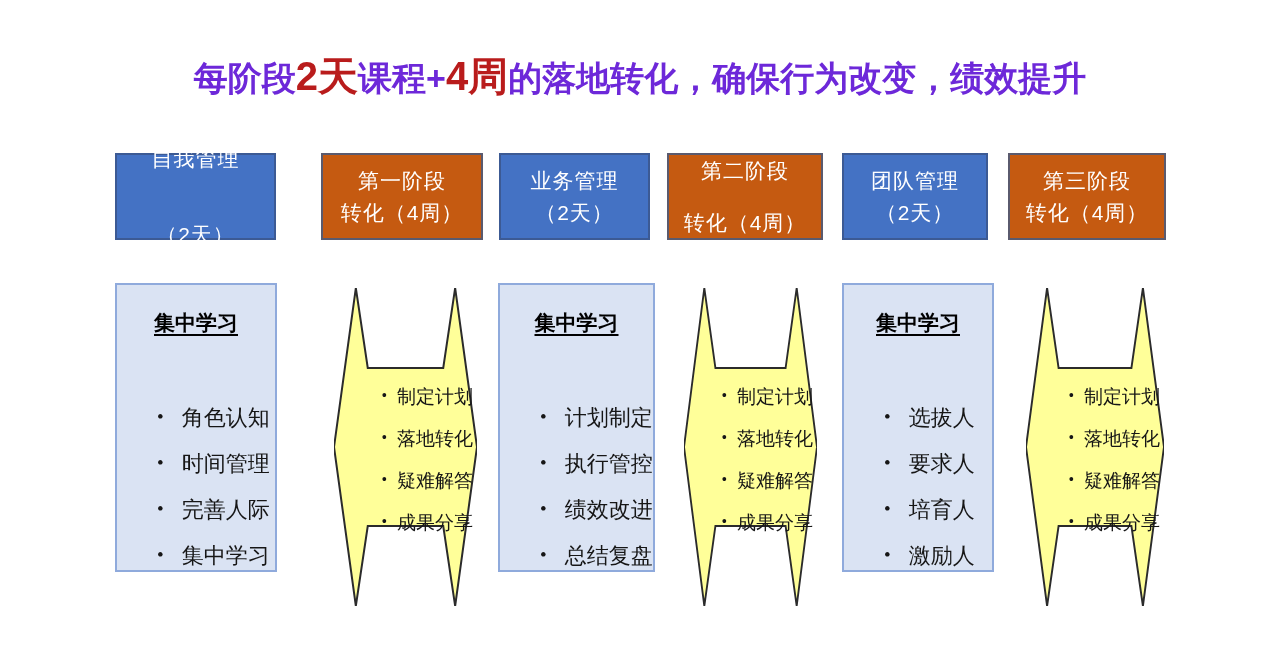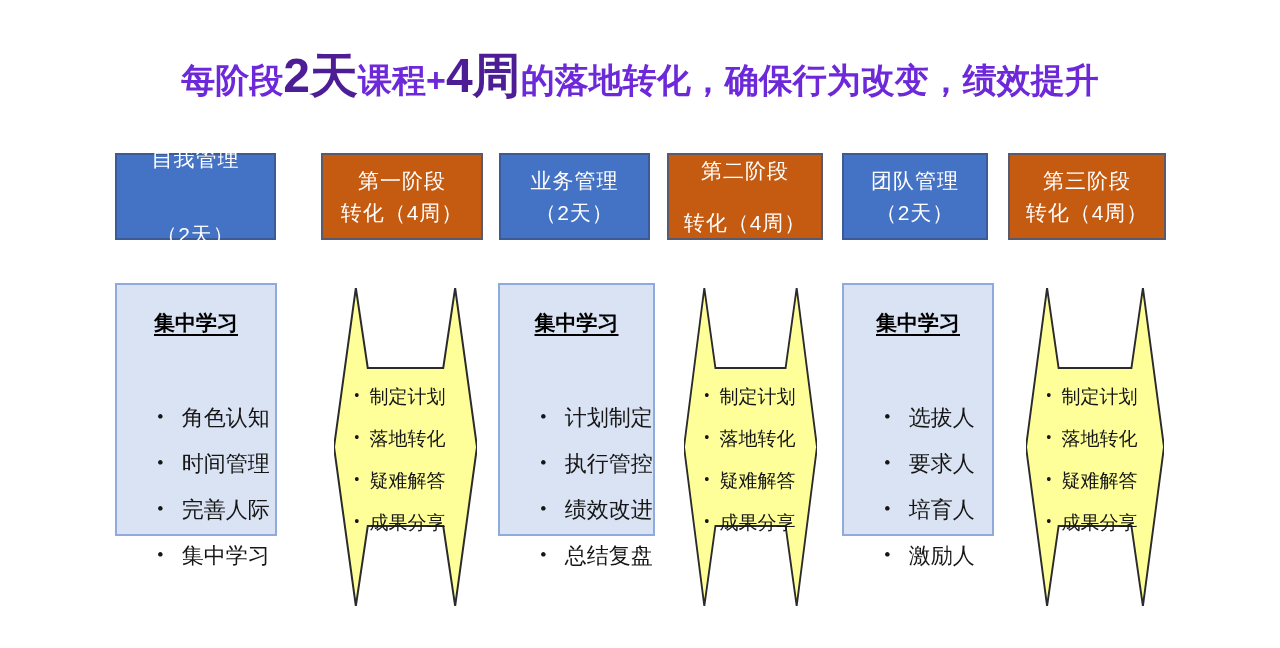--- a/index.html
+++ b/index.html
@@ -6,51 +6,51 @@
   .slide{
     position:relative;width:1280px;height:648px;background:#ffffff;
     overflow:hidden;font-family:"Liberation Sans",sans-serif;
   }
   
   .title{
     position:absolute;top:44px;left:0;width:100%;
     text-align:center;white-space:nowrap;line-height:64px;
   }
   .title .seg{font-weight:700;color:#6d28d9;font-size:34px;}
-  .title .seg.hl{color:#4c1d95;font-size:48px;}
+  .title .seg.hl{color:#b91c1c;font-size:40px;}
   
   .stage{
     position:absolute;top:153px;height:87px;box-sizing:border-box;
     display:flex;flex-direction:column;justify-content:center;align-items:center;
     color:#ffffff;font-size:21px;line-height:32px;letter-spacing:1px;
     border:2px solid #44546a;
   }
   .stage.blue{background:#4472c4;border-color:#3c5a94;}
   .stage.orange{background:#c55a11;border-color:#5a5a6e;}
   
   .study{
-    position:absolute;top:283px;height:253px;box-sizing:border-box;
+    position:absolute;top:283px;height:289px;box-sizing:border-box;
     background:#dae3f3;border:2px solid #8faadc;
     font-family:"Liberation Serif",serif;
   }
   .study-title{
     margin-top:24px;text-align:center;font-size:21px;font-weight:700;
     color:#000;text-decoration:underline;text-underline-offset:4px;
   }
   .study ul{list-style:none;margin:16px;padding:42px 8px 0 24px;}
   .study li{font-size:22px;line-height:45px;color:#161616;white-space:nowrap;}
   .study li::before{content:"•";margin-right:18px;font-size:19px;position:relative;top:-2px;}
   
   .transfer{position:absolute;top:288px;height:318px;}
   .transfer svg{position:absolute;left:0;top:0;width:100%;height:100%;display:block;}
   .transfer ul{
     position:absolute;top:88px;left:20px;right:4px;
     list-style:none;margin:0;padding:0;font-family:"Liberation Serif",serif;
   }
-  .transfer li{font-size:19px;line-height:41px;color:#161616;white-space:nowrap;}
+  .transfer li{font-size:19px;line-height:41px;color:#161616;white-space:nowrap;text-align:right;}
   .transfer li::before{content:"•";margin-right:10px;font-size:16px;position:relative;top:-2px;}
   
   .stage.s1{left:115px;width:161px;gap:44px;}
   .stage.s2{left:321px;width:162px;justify-content:center;}
   .stage.s3{left:499px;width:151px;}
   .stage.s4{left:667px;width:156px;gap:20px;}
   .stage.s5{left:842px;width:146px;}
   .stage.s6{left:1008px;width:158px;}
   .study.c1{left:115px;width:162px;}
   .study.c3{left:498px;width:157px;}

